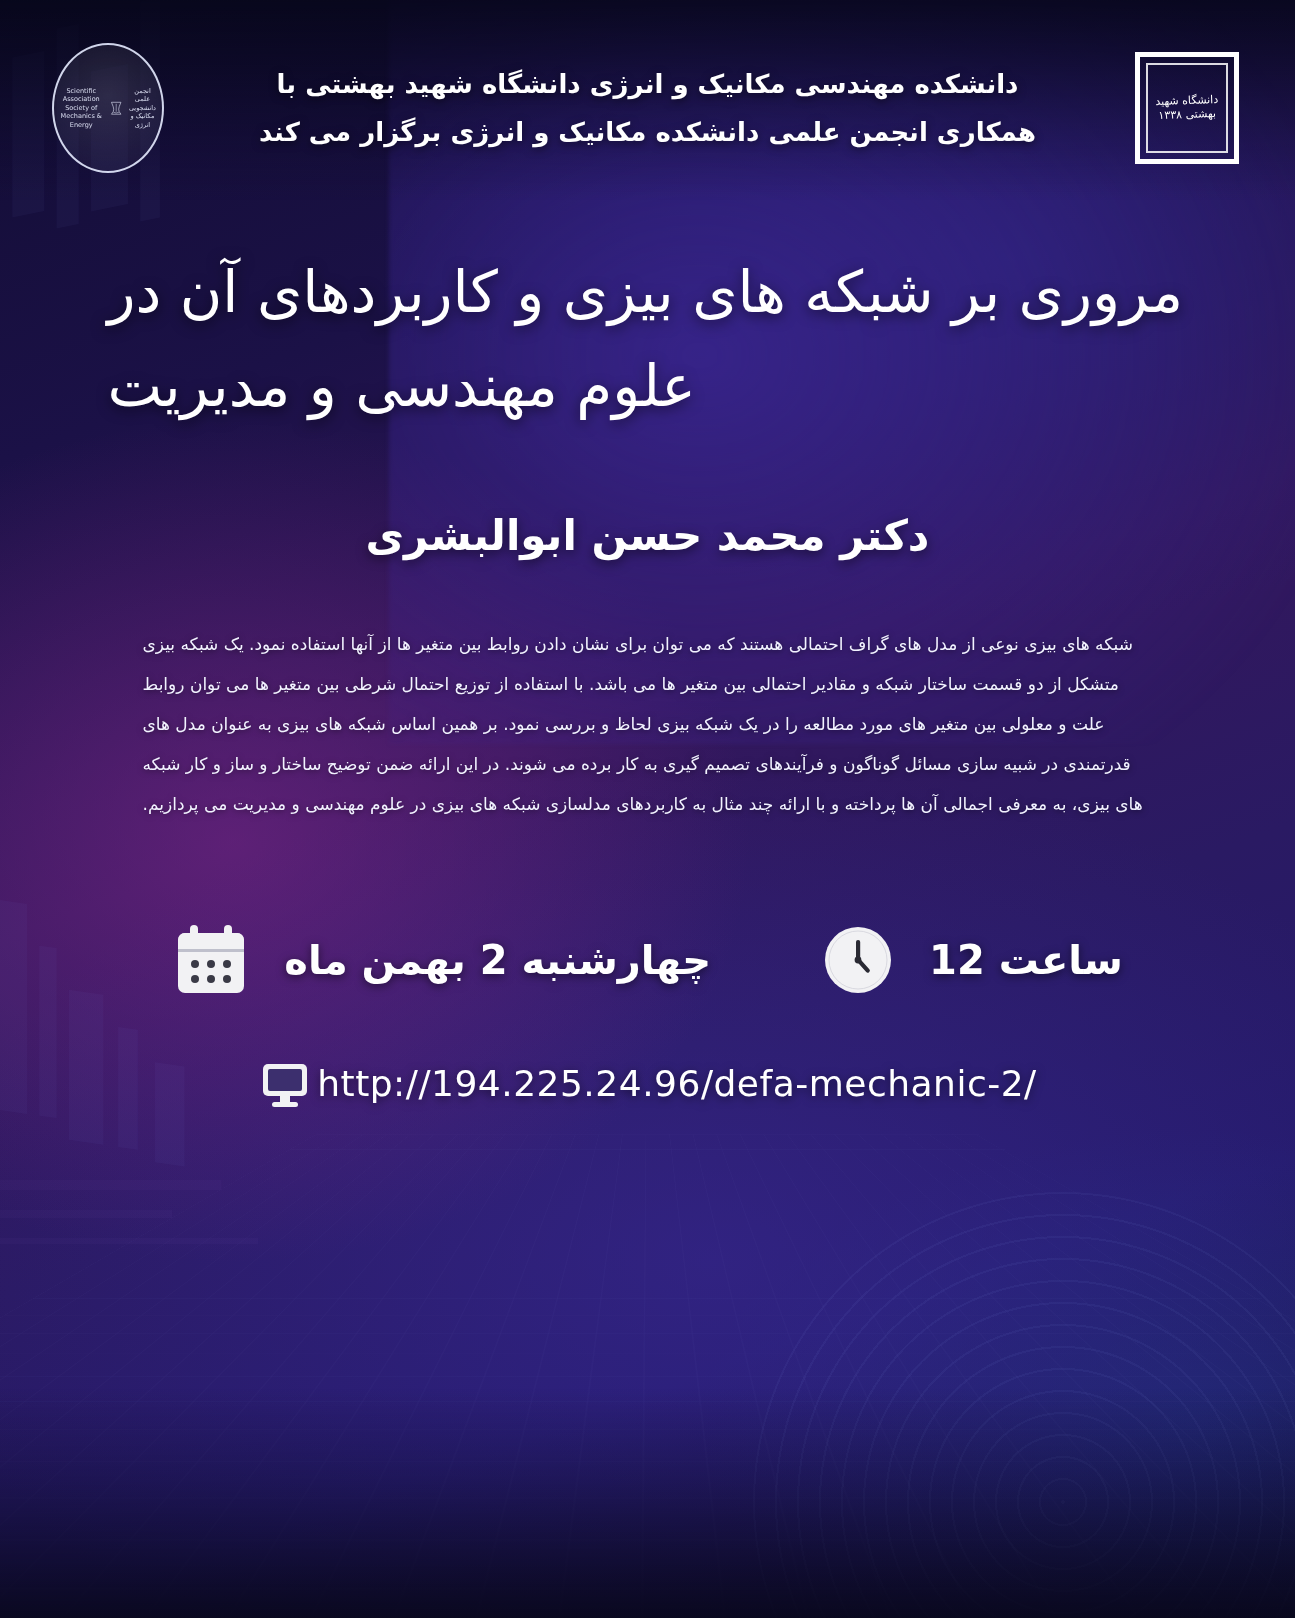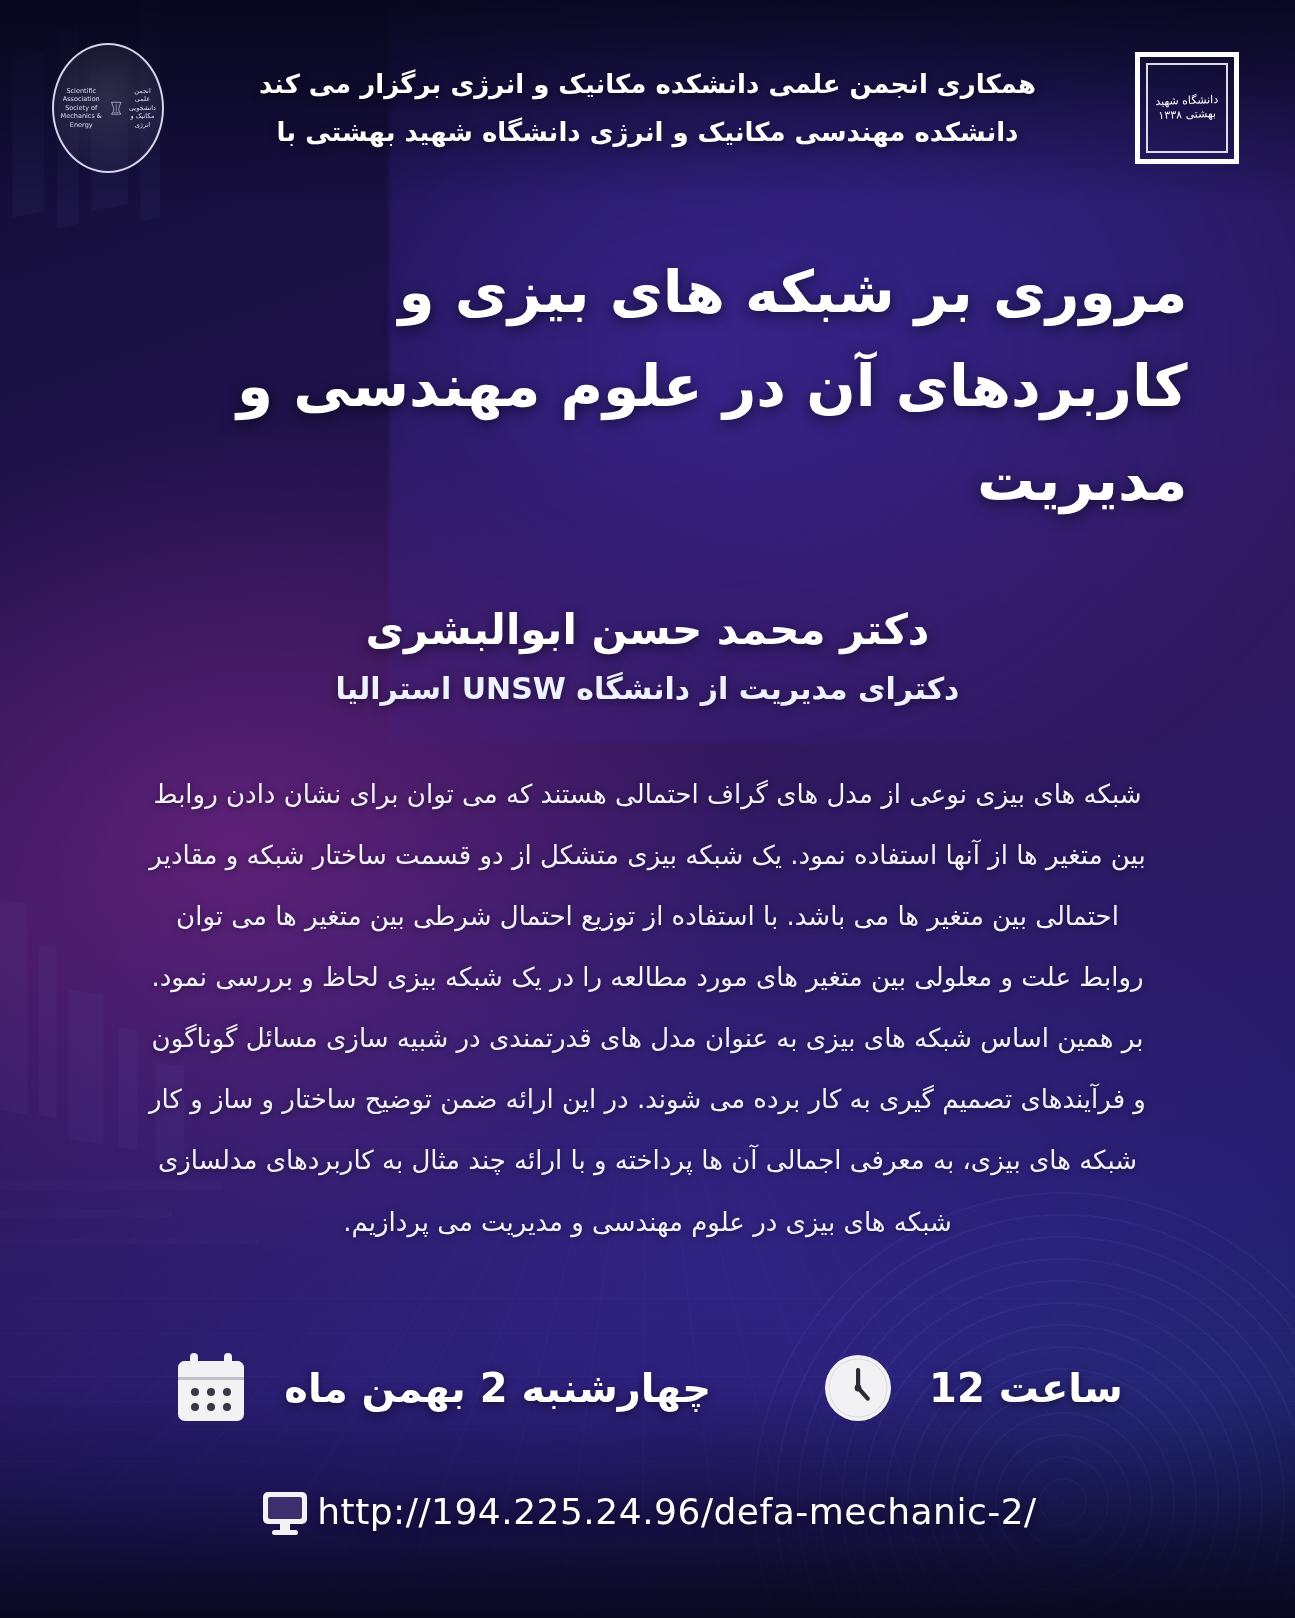--- a/index.html
+++ b/index.html
@@ -160,24 +160,24 @@
     font-weight: bold;
     line-height: 1.85;
     padding: 12px 26px 0 26px;
     text-shadow: 0 2px 8px rgba(0,0,0,0.55);
   }
 
   
   .title {
     margin: 78px auto 0 auto;
     width: 1080px;
-    text-align: right;
+    text-align: left;
     color: #ffffff;
     font-size: 58px;
-    font-weight: bold;
+    font-weight: normal;
     line-height: 1.62;
     text-shadow: 0 3px 14px rgba(0,0,0,0.6);
   }
 
   
   .speaker {
     margin-top: 70px;
     text-align: center;
     color: #ffffff;
   }
@@ -192,23 +192,23 @@
     font-size: 30px;
     font-weight: bold;
     color: #eef1ff;
     text-shadow: 0 2px 10px rgba(0,0,0,0.5);
   }
 
   
   .abstract {
     margin: 58px auto 0 auto;
     width: 1010px;
-    text-align: center;
+    text-align: left;
     color: #f2f3ff;
-    font-size: 26px;
+    font-size: 17px;
     line-height: 2.35;
     text-shadow: 0 1px 6px rgba(0,0,0,0.5);
   }
 
   
   .datetime {
     margin: 96px auto 0 auto;
     width: 1120px;
     display: flex;
     align-items: center;
@@ -291,43 +291,42 @@
 
     <div class="header">
 
       <div class="logo-box">
         <div class="logo-sbu">
           <div class="logo-sbu-text">دانشگاه شهید بهشتی ۱۳۳۸</div>
         </div>
       </div>
 
       <div class="header-text">
+        <div>دانشکده مهندسی مکانیک و انرژی دانشگاه شهید بهشتی با</div>
         <div>همکاری انجمن علمی دانشکده مکانیک و انرژی برگزار می کند</div>
-        <div>دانشکده مهندسی مکانیک و انرژی دانشگاه شهید بهشتی با</div>
       </div>
 
       <div class="logo-box">
         <div class="logo-assoc">
           <div class="cap">انجمن علمی دانشجویی مکانیک و انرژی</div>
           <svg width="58" height="54" viewBox="0 0 58 54">
             <path d="M10 4 h38 l-7 18 q-4 10 0 20 l7 10 h-38 l7 -10 q4 -10 0 -20 z" fill="none" stroke="#e9edff" stroke-width="2.4"></path>
             <path d="M29 10 v32" stroke="#e9edff" stroke-width="2"></path>
             <path d="M18 44 q11 6 22 0" fill="none" stroke="#e9edff" stroke-width="2"></path>
           </svg>
           <div class="cap">Scientific Association Society of Mechanics &amp; Energy</div>
         </div>
       </div>
 
     </div>
 
     <div class="title">مروری بر شبکه های بیزی و کاربردهای آن در علوم مهندسی و مدیریت</div>
 
     <div class="speaker">
       <div class="speaker-name">دکتر محمد حسن ابوالبشری</div>
-      <div class="speaker-affil">دکترای مدیریت از دانشگاه UNSW استرالیا</div>
     </div>
 
     <div class="abstract">شبکه های بیزی نوعی از مدل های گراف احتمالی هستند که می توان برای نشان دادن روابط بین متغیر ها از آنها استفاده نمود. یک شبکه بیزی متشکل از دو قسمت ساختار شبکه و مقادیر احتمالی بین متغیر ها می باشد. با استفاده از توزیع احتمال شرطی بین متغیر ها می توان روابط علت و معلولی بین متغیر های مورد مطالعه را در یک شبکه بیزی لحاظ و بررسی نمود. بر همین اساس شبکه های بیزی به عنوان مدل های قدرتمندی در شبیه سازی مسائل گوناگون و فرآیندهای تصمیم گیری به کار برده می شوند. در این ارائه ضمن توضیح ساختار و ساز و کار شبکه های بیزی، به معرفی اجمالی آن ها پرداخته و با ارائه چند مثال به کاربردهای مدلسازی شبکه های بیزی در علوم مهندسی و مدیریت می پردازیم.</div>
 
     <div class="datetime">
 
       <div class="dt-text">ساعت 12</div>
 
       <svg class="icon-clock" viewBox="0 0 74 74">
         <circle cx="37" cy="37" r="33" fill="#f2f2f4"></circle>

